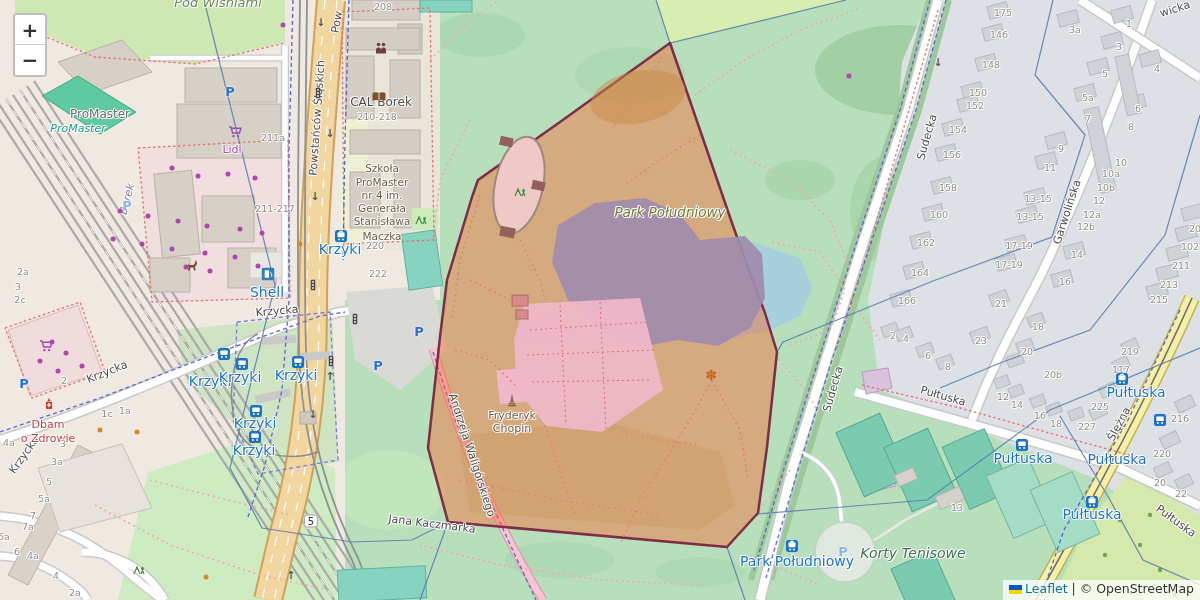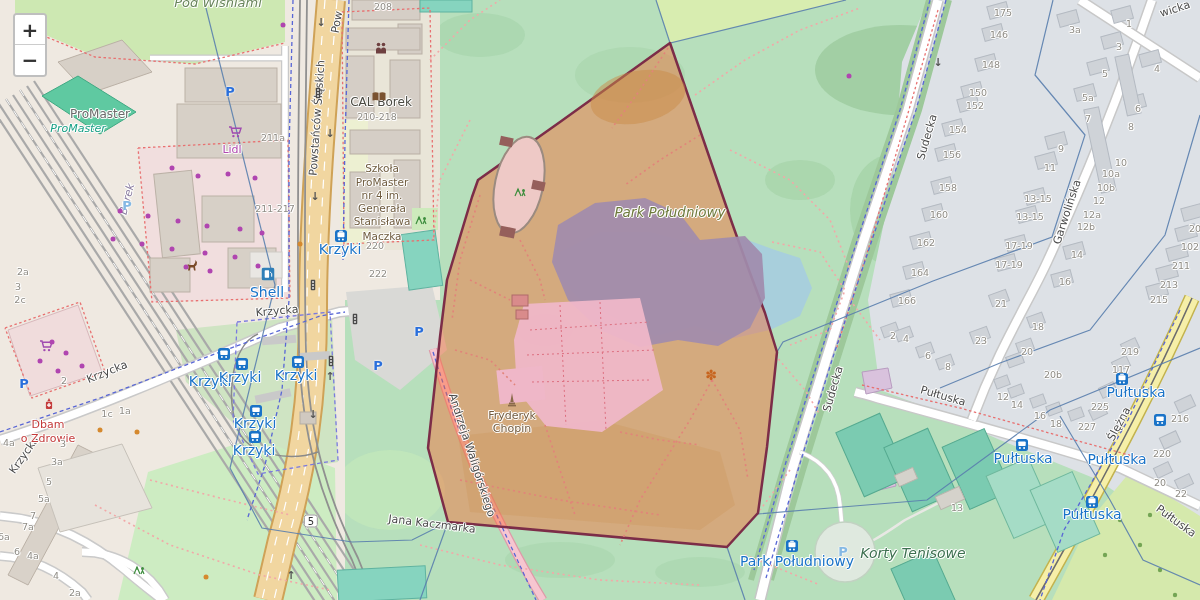--- a/index.html
+++ b/index.html
@@ -701,13 +701,14 @@
       <span class="dot orange" style="left: 137px; top: 432px;"></span>
       <span class="dot orange" style="left: 300px; top: 244px;"></span>
       <span class="dot orange" style="left: 206px; top: 577px;"></span>
     </div>
 
 <div class="zoomctl">
   <button>+</button>
   <button>−</button>
 </div>
 
+<div class="attrib"><span class="ua"><i></i><b></b></span><a href="#">Leaflet</a><span> | </span><span>© OpenStreetMap</span></div>
 </div>
 
 </body></html>

